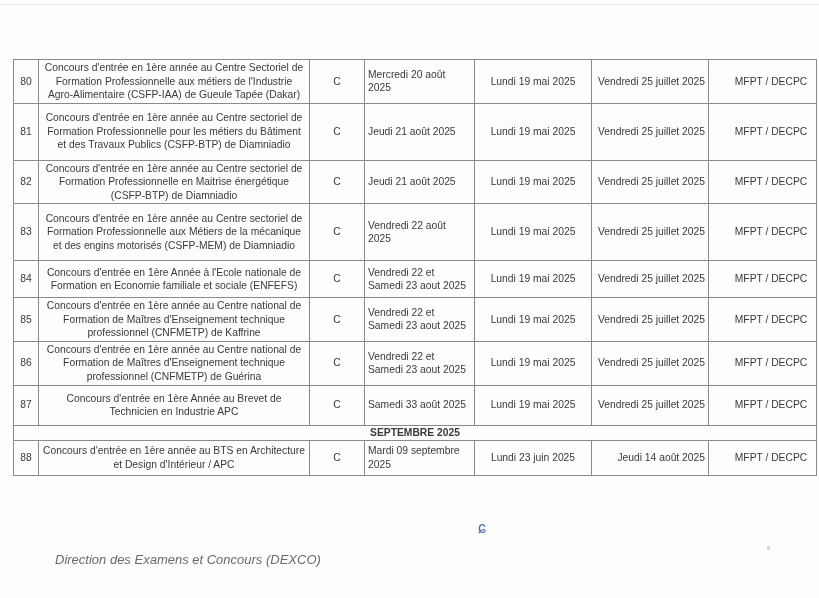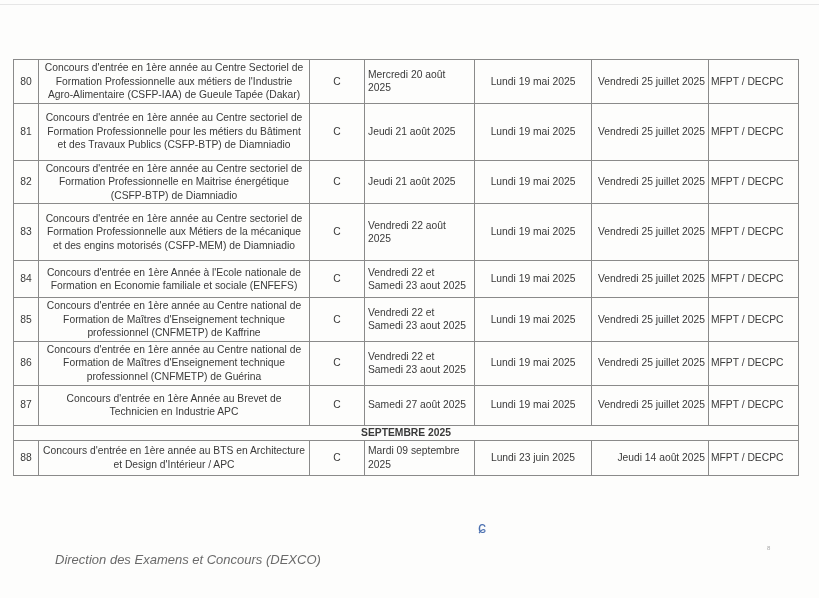--- a/index.html
+++ b/index.html
@@ -8,21 +8,21 @@
   .topline { position:absolute; left:0; top:4px; width:819px; height:1px; background:#e6e6e6; }
   table { position:absolute; left:13px; top:59px; border-collapse:collapse; table-layout:fixed;
           width:785px; font-size:10.3px; line-height:13.5px; }
   td { border:1px solid #8a8a8a; padding:1px 3px; vertical-align:middle; }
   td.num { text-align:center; width:18px;margin-left:17px; }
   td.desc { text-align:center; width:264px; }
   td.type { text-align:center; width:48px; }
   td.exam { width:103px; }
   td.open { text-align:center; width:110px; }
   td.close { text-align:right; width:110px; }
-  td.org { text-align:left; width:84px; padding-left:2px; }
+  td.org { text-align:center; width:84px; padding-left:20px; }
   tr.month td { font-weight:bold; text-align:center; height:14px; padding:0; }
   .footer { position:absolute; left:55px; top:552px; font-size:13px; font-style:italic; color:#6a6a6a; }
   .mark { position:absolute; left:478px; top:519px; font-size:16px; color:#4a6fb0; }
   .pgno { position:absolute; left:767px; top:545px; font-size:6px; color:#aaa; }
 </style>
 </head>
 <body>
 
 <div class="topline"></div>
 
@@ -88,21 +88,21 @@
         <td class="type">C</td>
         <td class="exam">Vendredi 22 et Samedi 23 aout 2025</td>
         <td class="open">Lundi 19 mai 2025</td>
         <td class="close">Vendredi 25 juillet 2025</td>
         <td class="org">MFPT / DECPC</td>
       </tr>
       <tr style="height: 40px;">
         <td class="num">87</td>
         <td class="desc">Concours d'entrée en 1ère Année au Brevet de Technicien en Industrie APC</td>
         <td class="type">C</td>
-        <td class="exam">Samedi 27 août 2025</td>
+        <td class="exam">Samedi 33 août 2025</td>
         <td class="open">Lundi 19 mai 2025</td>
         <td class="close">Vendredi 25 juillet 2025</td>
         <td class="org">MFPT / DECPC</td>
       </tr>
     </tbody>
   <tbody>
     <tr class="month">
       <td colspan="7">SEPTEMBRE 2025</td>
     </tr>
   </tbody>

